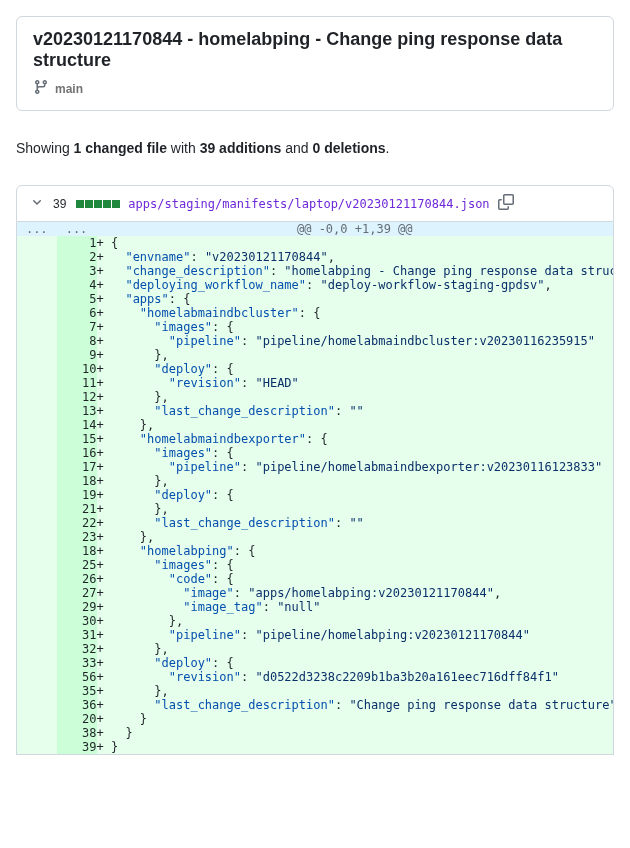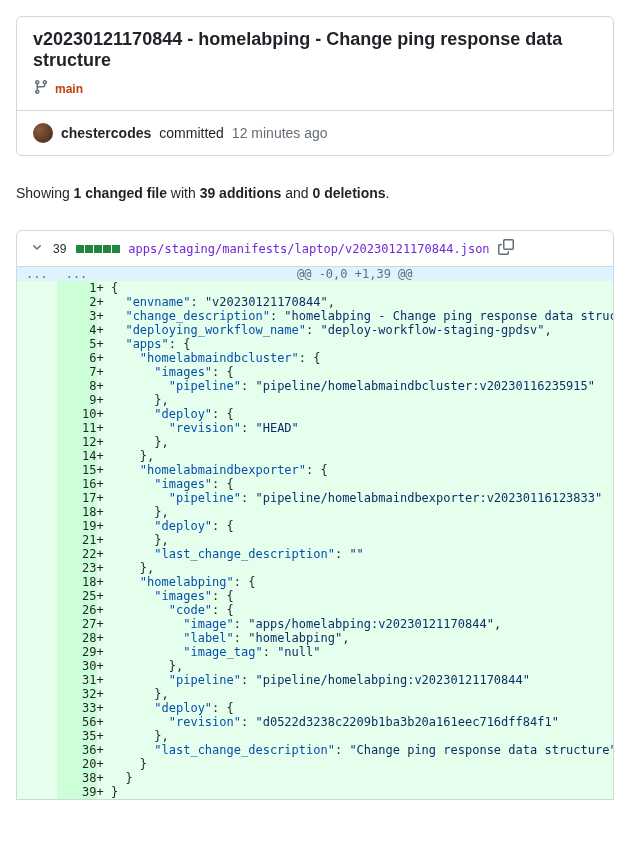--- a/index.html
+++ b/index.html
@@ -22,21 +22,21 @@
     }
     .branch-row {
       padding: 0 16px 12px 16px;
       display: flex;
       align-items: center;
       gap: 6px;
       font-size: 12px;
       color: #656d76;
     }
     .branch-icon { color: #656d76; }
-    .branch-name { font-weight: 600; color: #c2410c; }
+    .branch-name { font-weight: 600; color: #737373; }
     .author-row {
       border-top: 1px solid #d0d7de;
       padding: 12px 16px;
       display: flex;
       align-items: center;
       gap: 8px;
     }
     .avatar {
       width: 20px;
       height: 20px;
@@ -101,26 +101,20 @@
 
 <div class="commit-header">
   <div class="commit-title">v20230121170844 - homelabping - Change ping response data structure</div>
   <div class="branch-row">
     <span class="branch-icon">
       <svg width="16" height="16" viewBox="0 0 16 16" fill="currentColor">
           <path d="M9.5 3.25a2.25 2.25 0 1 1 3 2.122V6A2.5 2.5 0 0 1 10 8.5H6a1 1 0 0 0-1 1v1.128a2.251 2.251 0 1 1-1.5 0V5.372a2.25 2.25 0 1 1 1.5 0v1.836A2.49 2.49 0 0 1 6 7h4a1 1 0 0 0 1-1v-.628A2.25 2.25 0 0 1 9.5 3.25Zm-6 0a.75.75 0 1 0 1.5 0 .75.75 0 0 0-1.5 0Zm8.25-.75a.75.75 0 1 0 0 1.5.75.75 0 0 0 0-1.5ZM4.25 12a.75.75 0 1 0 0 1.5.75.75 0 0 0 0-1.5Z"></path>
         </svg>
     </span>
     <span class="branch-name">main</span>
-  </div>
-  <div class="author-row">
-    <span class="avatar"></span>
-    <span class="author-name">chestercodes</span>
-    <span>committed</span>
-    <span class="time-ago">12 minutes ago</span>
   </div>
 </div>
 
 <div class="summary">
   <span>Showing </span><b>1 changed file</b><span> with </span><b>39 additions</b><span> and </span><b>0 deletions</b><span>.</span>
 </div>
 
 <div class="file-header">
   <span class="chevron">
     <svg width="16" height="16" viewBox="0 0 16 16" fill="currentColor">
@@ -208,20 +202,25 @@
         <td class="line-num">11</td>
         <td class="line-content" colspan="2"><span class="tok-punc">+         </span><span class="tok-key">"revision"</span><span class="tok-punc">: </span><span class="tok-str">"HEAD"</span></td>
       </tr>
       <tr>
         <td class="line-num line-num-old"></td>
         <td class="line-num">12</td>
         <td class="line-content" colspan="2"><span class="tok-punc">+       },</span></td>
       </tr>
       <tr>
         <td class="line-num line-num-old"></td>
+        <td class="line-num">13</td>
+        <td class="line-content" colspan="2"><span class="tok-punc">+       </span><span class="tok-key">"last_change_description"</span><span class="tok-punc">: </span><span class="tok-str">""</span></td>
+      </tr>
+      <tr>
+        <td class="line-num line-num-old"></td>
         <td class="line-num">14</td>
         <td class="line-content" colspan="2"><span class="tok-punc">+     },</span></td>
       </tr>
       <tr>
         <td class="line-num line-num-old"></td>
         <td class="line-num">15</td>
         <td class="line-content" colspan="2"><span class="tok-punc">+     </span><span class="tok-key">"homelabmaindbexporter"</span><span class="tok-punc">: {</span></td>
       </tr>
       <tr>
         <td class="line-num line-num-old"></td>
@@ -273,25 +272,20 @@
         <td class="line-num">26</td>
         <td class="line-content" colspan="2"><span class="tok-punc">+         </span><span class="tok-key">"code"</span><span class="tok-punc">: {</span></td>
       </tr>
       <tr>
         <td class="line-num line-num-old"></td>
         <td class="line-num">27</td>
         <td class="line-content" colspan="2"><span class="tok-punc">+           </span><span class="tok-key">"image"</span><span class="tok-punc">: </span><span class="tok-str">"apps/homelabping:v20230121170844"</span><span class="tok-punc">,</span></td>
       </tr>
       <tr>
         <td class="line-num line-num-old"></td>
-        <td class="line-num">28</td>
-        <td class="line-content" colspan="2"><span class="tok-punc">+           </span><span class="tok-key">"label"</span><span class="tok-punc">: </span><span class="tok-str">"homelabping"</span><span class="tok-punc">,</span></td>
-      </tr>
-      <tr>
-        <td class="line-num line-num-old"></td>
         <td class="line-num">29</td>
         <td class="line-content" colspan="2"><span class="tok-punc">+           </span><span class="tok-key">"image_tag"</span><span class="tok-punc">: </span><span class="tok-str">"null"</span></td>
       </tr>
       <tr>
         <td class="line-num line-num-old"></td>
         <td class="line-num">30</td>
         <td class="line-content" colspan="2"><span class="tok-punc">+         },</span></td>
       </tr>
       <tr>
         <td class="line-num line-num-old"></td>

